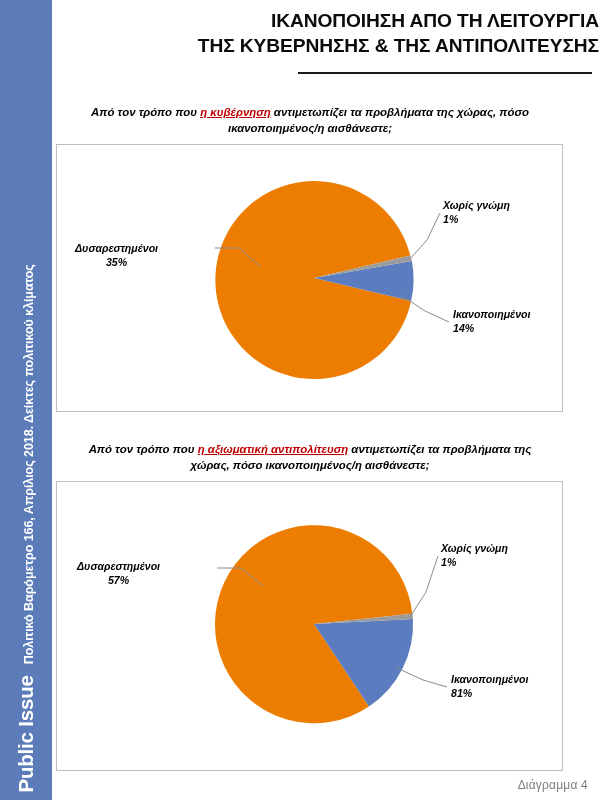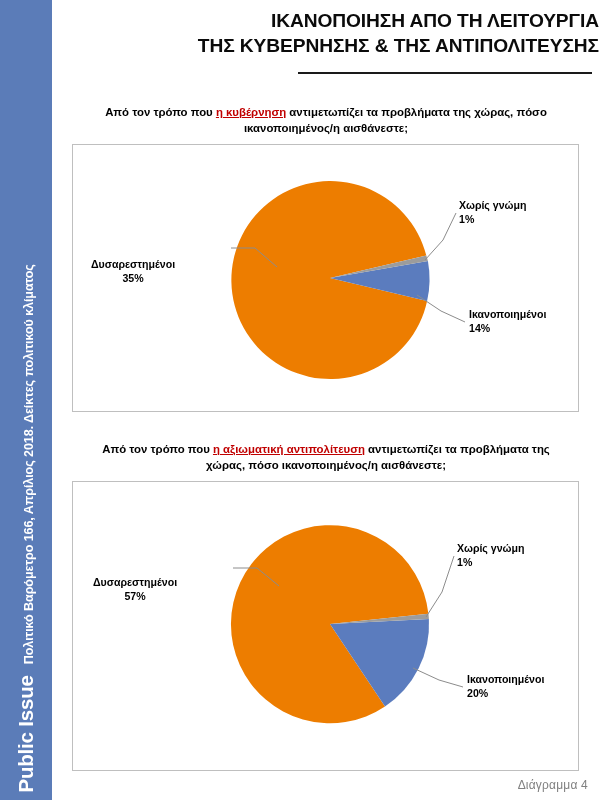--- a/index.html
+++ b/index.html
@@ -79,21 +79,21 @@
   .rule {
     position: absolute;
     left: 298px;
     top: 72px;
     width: 294px;
     height: 0;
     border-top: 2.6px solid #1a1a1a;
   }
 
   
-  .chart-block { position: absolute; left: 52px; width: 548px; }
+  .chart-block { position: absolute; left: 36px; width: 548px; font-style: italic; }
   #chart-block-1 { top: 104px; }
   #chart-block-2 { top: 441px; }
 
   .chart-caption {
     margin: 0 auto;
     width: 470px;
     text-align: center;
     font-size: 11.4px;
     font-weight: bold;
     line-height: 1.42;
@@ -119,21 +119,21 @@
 
   .pie-label {
     position: absolute;
     font-size: 10.6px;
     font-weight: bold;
     line-height: 1.30;
     color: #000;
     white-space: nowrap;
   }
   .pie-label .pct { display: block; }
-  .pie-label.lbl-left  { text-align: center; margin-top: 16px; }
+  .pie-label.lbl-left  { text-align: center; }
   .pie-label.lbl-right { text-align: left; }
 
   
   #c1-lbl-dis   { left: 18px;  top: 97px;  }
   #c1-lbl-none  { left: 386px; top: 54px;  }
   #c1-lbl-sat   { left: 396px; top: 163px; }
   
   #c2-lbl-dis   { left: 20px;  top: 78px;  }
   #c2-lbl-none  { left: 384px; top: 60px;  }
   #c2-lbl-sat   { left: 394px; top: 191px; }
@@ -230,18 +230,18 @@
       <span class="pct">57%</span>
     </div>
 
     <div class="pie-label lbl-right" id="c2-lbl-none">
       <span>Χωρίς γνώμη</span>
       <span class="pct">1%</span>
     </div>
 
     <div class="pie-label lbl-right" id="c2-lbl-sat">
       <span>Ικανοποιημένοι</span>
-      <span class="pct">20%</span>
+      <span class="pct">81%</span>
     </div>
   </div>
 </div>
 
 <div class="footer-note">Διάγραμμα 4</div>
 
 </body></html>

